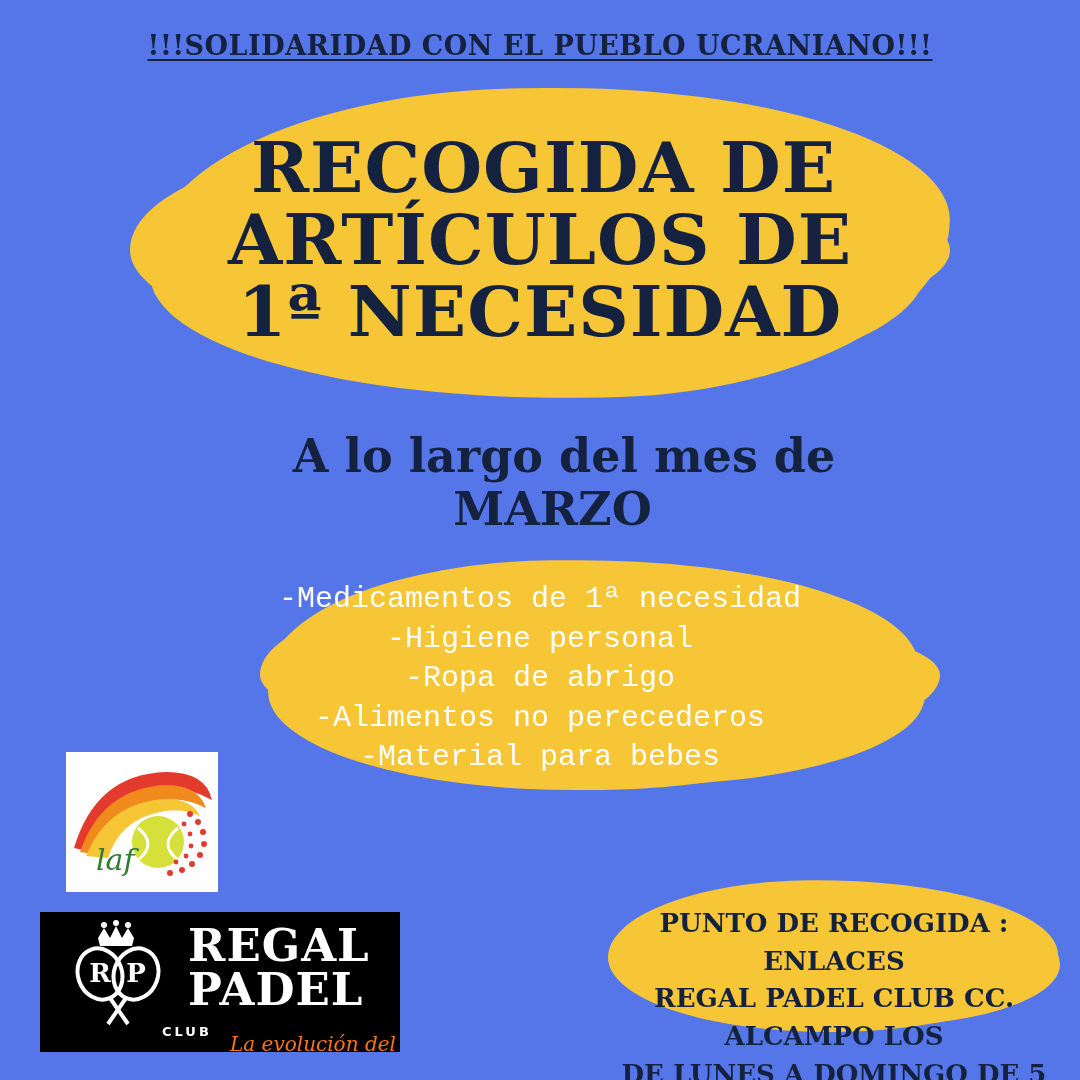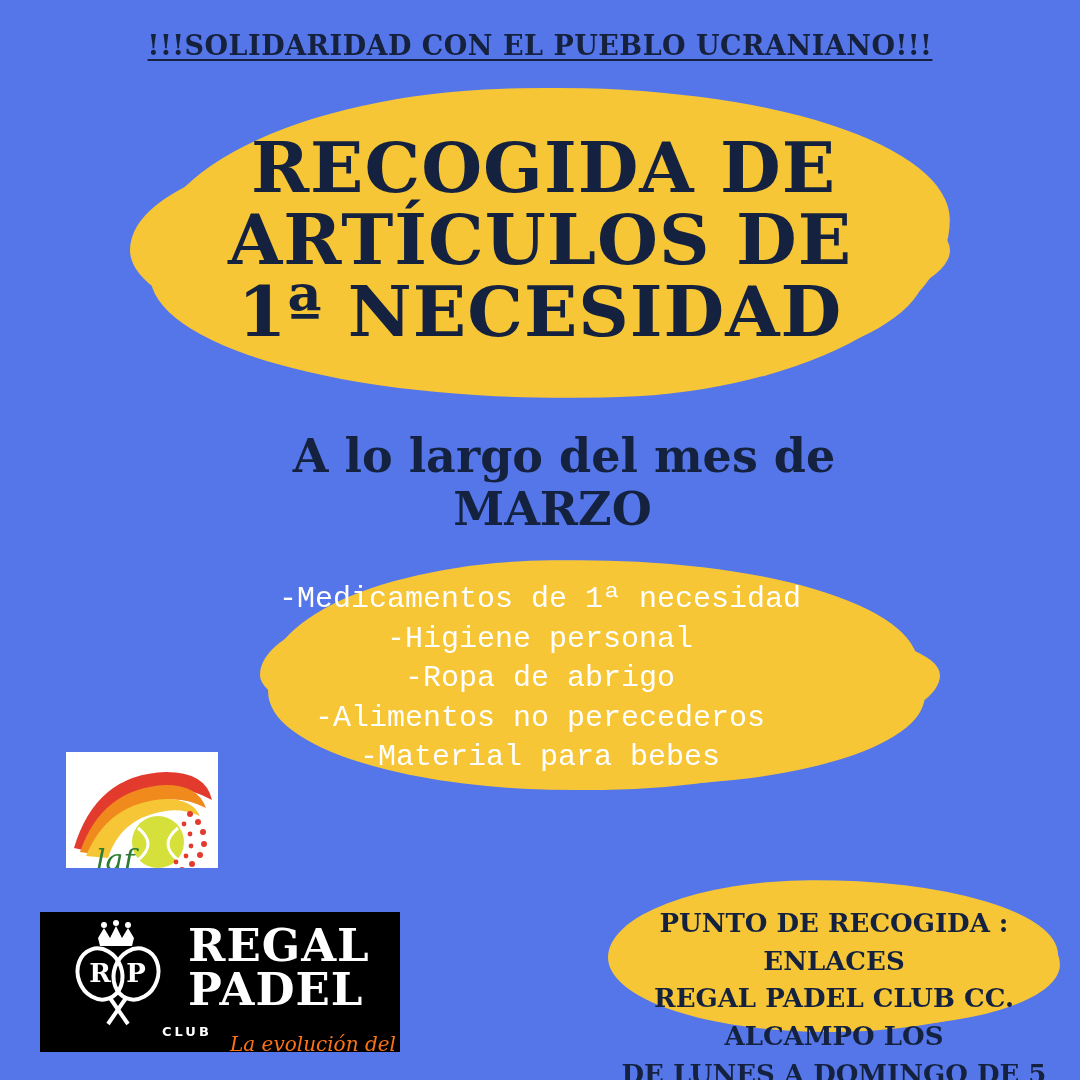--- a/index.html
+++ b/index.html
@@ -171,21 +171,21 @@
     color: #15223f;
   }
   .pickup div { display: block; }
 
   
   .laf-logo {
     position: absolute;
     top: 752px;
     left: 66px;
     width: 152px;
-    height: 116px;
+    height: 140px;
     background: #ffffff;
     overflow: hidden;
   }
 
   
   .regal-logo {
     position: absolute;
     top: 912px;
     left: 40px;
     width: 360px;

